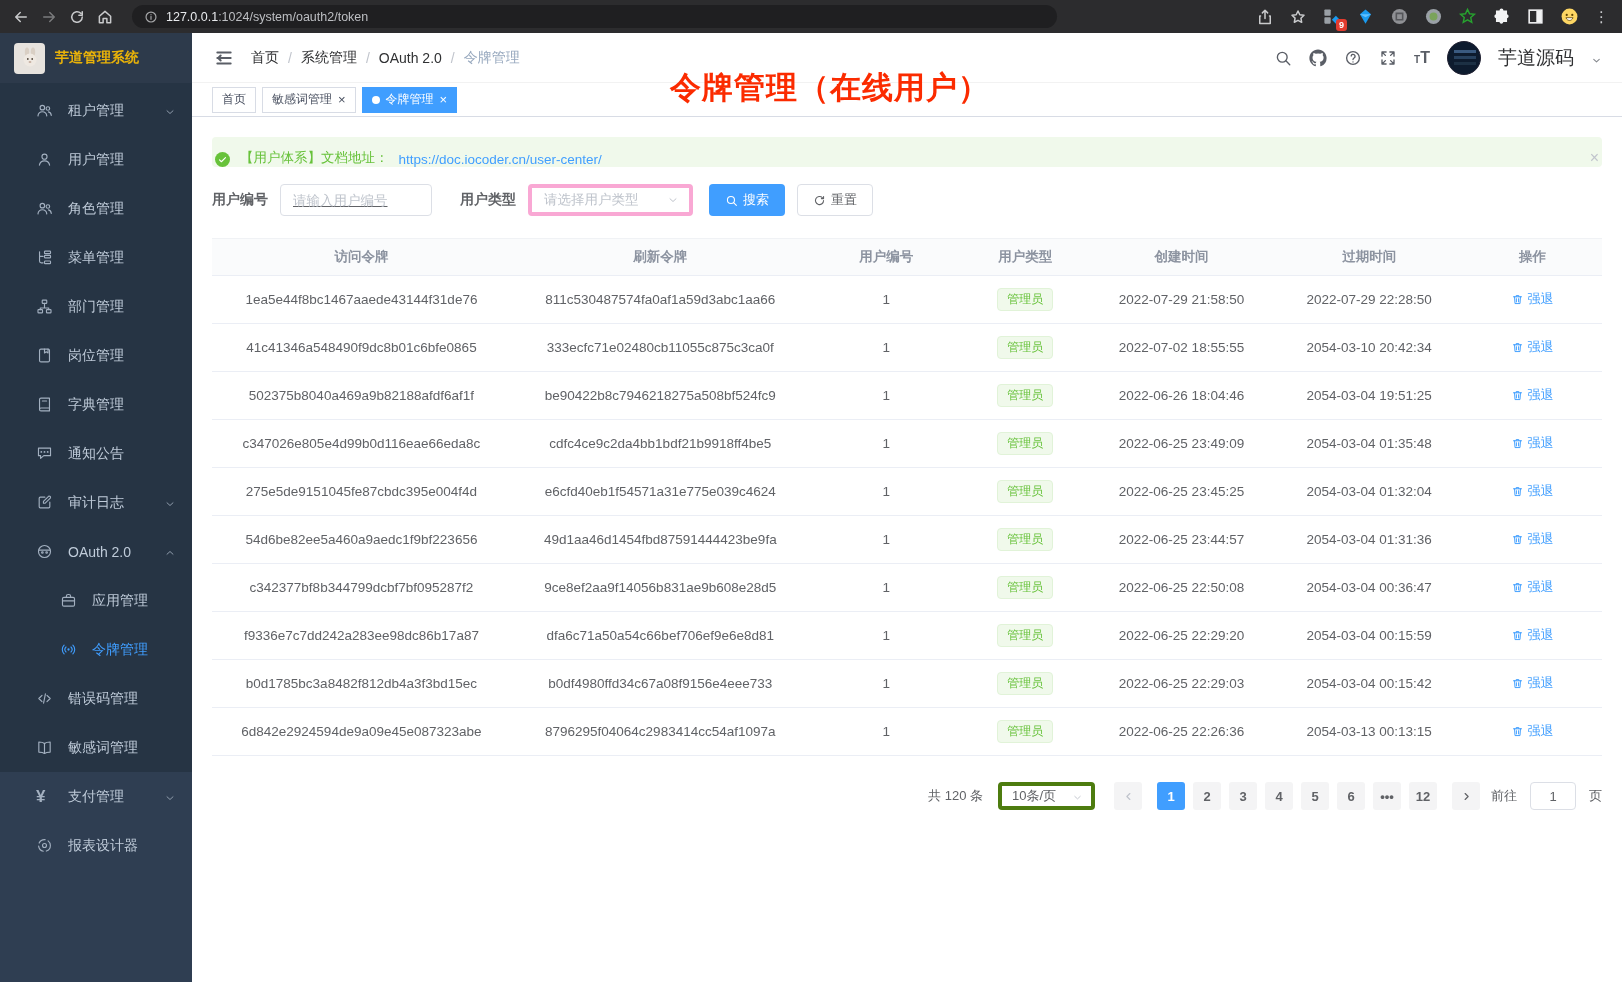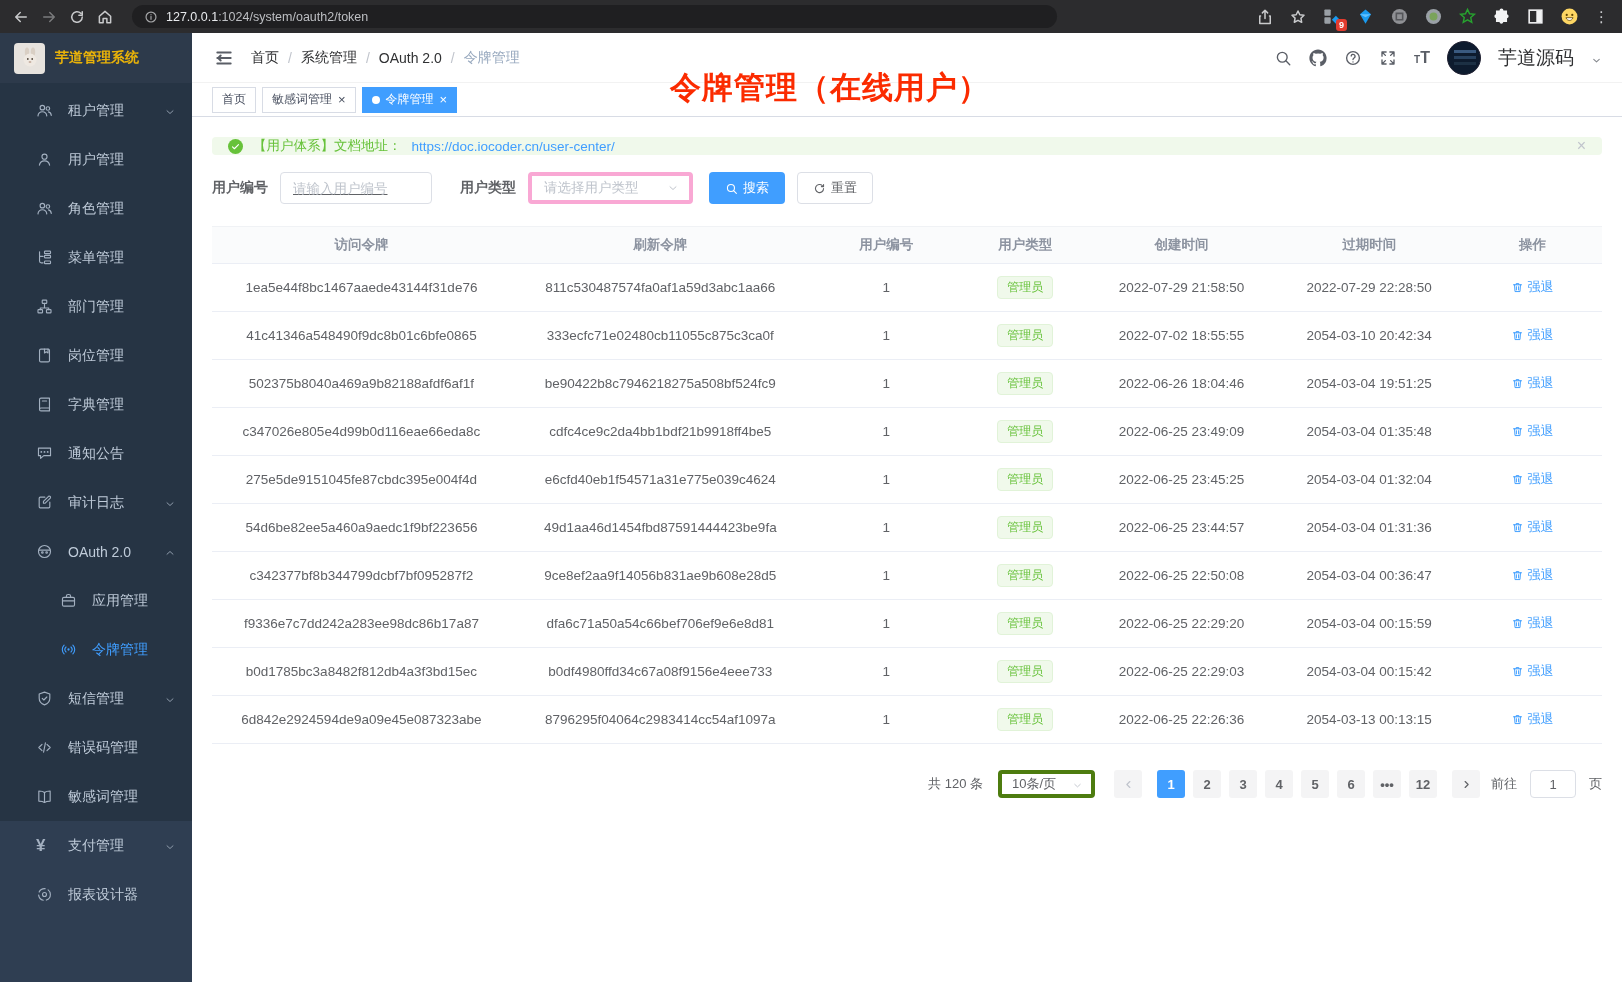--- a/index.html
+++ b/index.html
@@ -66,21 +66,21 @@
   .u-caret svg { width:100%; height:100%; fill:none; stroke:currentColor; stroke-width:2.4; stroke-linecap:round; stroke-linejoin:round; }
 
   .tabsbar { height:34px; border-bottom:1px solid #d8dce5; display:flex; align-items:center; gap:6px; padding:0 20px; flex:0 0 auto; background:#fff; }
   .tag { height:26px; display:flex; align-items:center; gap:6px; padding:0 9px; border:1px solid #d8dce5; background:#fff; color:#495060; font-size:12px; cursor:pointer; white-space:nowrap; }
   .tag .dot { width:8px; height:8px; border-radius:50%; background:#fff; }
   .tag .x { font-size:13px; line-height:1; }
   .tag.active { background:#409eff; border-color:#409eff; color:#fff; }
 
   
   .content { flex:1; padding:20px; }
-  .alert { height:18px; background:#f0f9eb; border-radius:4px; display:flex; align-items:center; gap:10px; padding:0 16px; font-size:13.5px; color:#67c23a; }
+  .alert { height:30px; background:#f0f9eb; border-radius:4px; display:flex; align-items:flex-end; gap:10px; padding:0 3px; font-size:13.5px; color:#67c23a; }
   .chk { width:15px; height:15px; border-radius:50%; background:#67c23a; color:#fff; display:flex; align-items:center; justify-content:center; flex:0 0 auto; }
   .chk svg { width:9px; height:9px; fill:none; stroke:#fff; stroke-width:3; stroke-linecap:round; stroke-linejoin:round; }
   .alert a { color:#409eff; text-decoration:none; }
   .alert .close { margin-left:auto; color:#c0c4cc; font-size:16px; cursor:pointer; }
 
   .filters { display:flex; align-items:center; margin:17px 0 0; font-size:14px; }
   .f-label { font-weight:bold; color:#606266; margin-right:12px; }
   .f-input { width:152px; height:32px; border:1px solid #dcdfe6; border-radius:4px; padding:0 12px; font-size:13.5px; color:#606266; outline:none; font-family:inherit;text-decoration:underline; }
   .f-input::placeholder { color:#bfc4cc; }
   .f-select { width:165px; height:32px; border:4px solid #f9a8d4; border-radius:4px; display:flex; align-items:center; justify-content:space-between; padding:0 10px 0 12px; color:#bfc4cc; font-size:13.5px; cursor:pointer; }
@@ -294,30 +294,20 @@
               <path d="M9 7.5V6a2.5 2.5 0 0 1 2.5-2.5h1A2.5 2.5 0 0 1 15 6v1.5M3.5 12.5h17"></path>
             </svg></span>
           <span>应用管理</span>
         </div>
         <div class="menu-item sub active">
           <span class="mi-icon"><svg viewBox="0 0 24 24">
               <circle cx="12" cy="12" r="1.6" fill="currentColor" stroke="none"></circle>
               <path d="M8.5 15.5a5 5 0 0 1 0-7M15.5 8.5a5 5 0 0 1 0 7M5.8 18.2a8.8 8.8 0 0 1 0-12.4M18.2 5.8a8.8 8.8 0 0 1 0 12.4"></path>
             </svg></span>
           <span>令牌管理</span>
-        </div>
-        <div class="menu-item">
-          <span class="mi-icon"><svg viewBox="0 0 24 24">
-              <path d="M12 3l7.5 2.7v6c0 4.7-3.1 7.8-7.5 9.3-4.4-1.5-7.5-4.6-7.5-9.3v-6L12 3z"></path>
-              <path d="M8.8 11.8l2.3 2.3 4.2-4.2"></path>
-            </svg></span>
-          <span>短信管理</span>
-          <span class="mi-arrow"><svg viewBox="0 0 24 24">
-              <path d="M6 9.5l6 5.5 6-5.5"></path>
-            </svg></span>
         </div>
         <div class="menu-item">
           <span class="mi-icon"><svg viewBox="0 0 24 24">
               <path d="M8.5 7.5L4 12l4.5 4.5M15.5 7.5L20 12l-4.5 4.5M13.3 5.5l-2.6 13"></path>
             </svg></span>
           <span>错误码管理</span>
         </div>
         <div class="menu-item">
           <span class="mi-icon"><svg viewBox="0 0 24 24">
               <path d="M12 6.3C10.1 4.7 7.6 4.3 4 4.3v14.2c3.6 0 6.1.4 8 2 1.9-1.6 4.4-2 8-2V4.3c-3.6 0-6.1.4-8 2z"></path>

